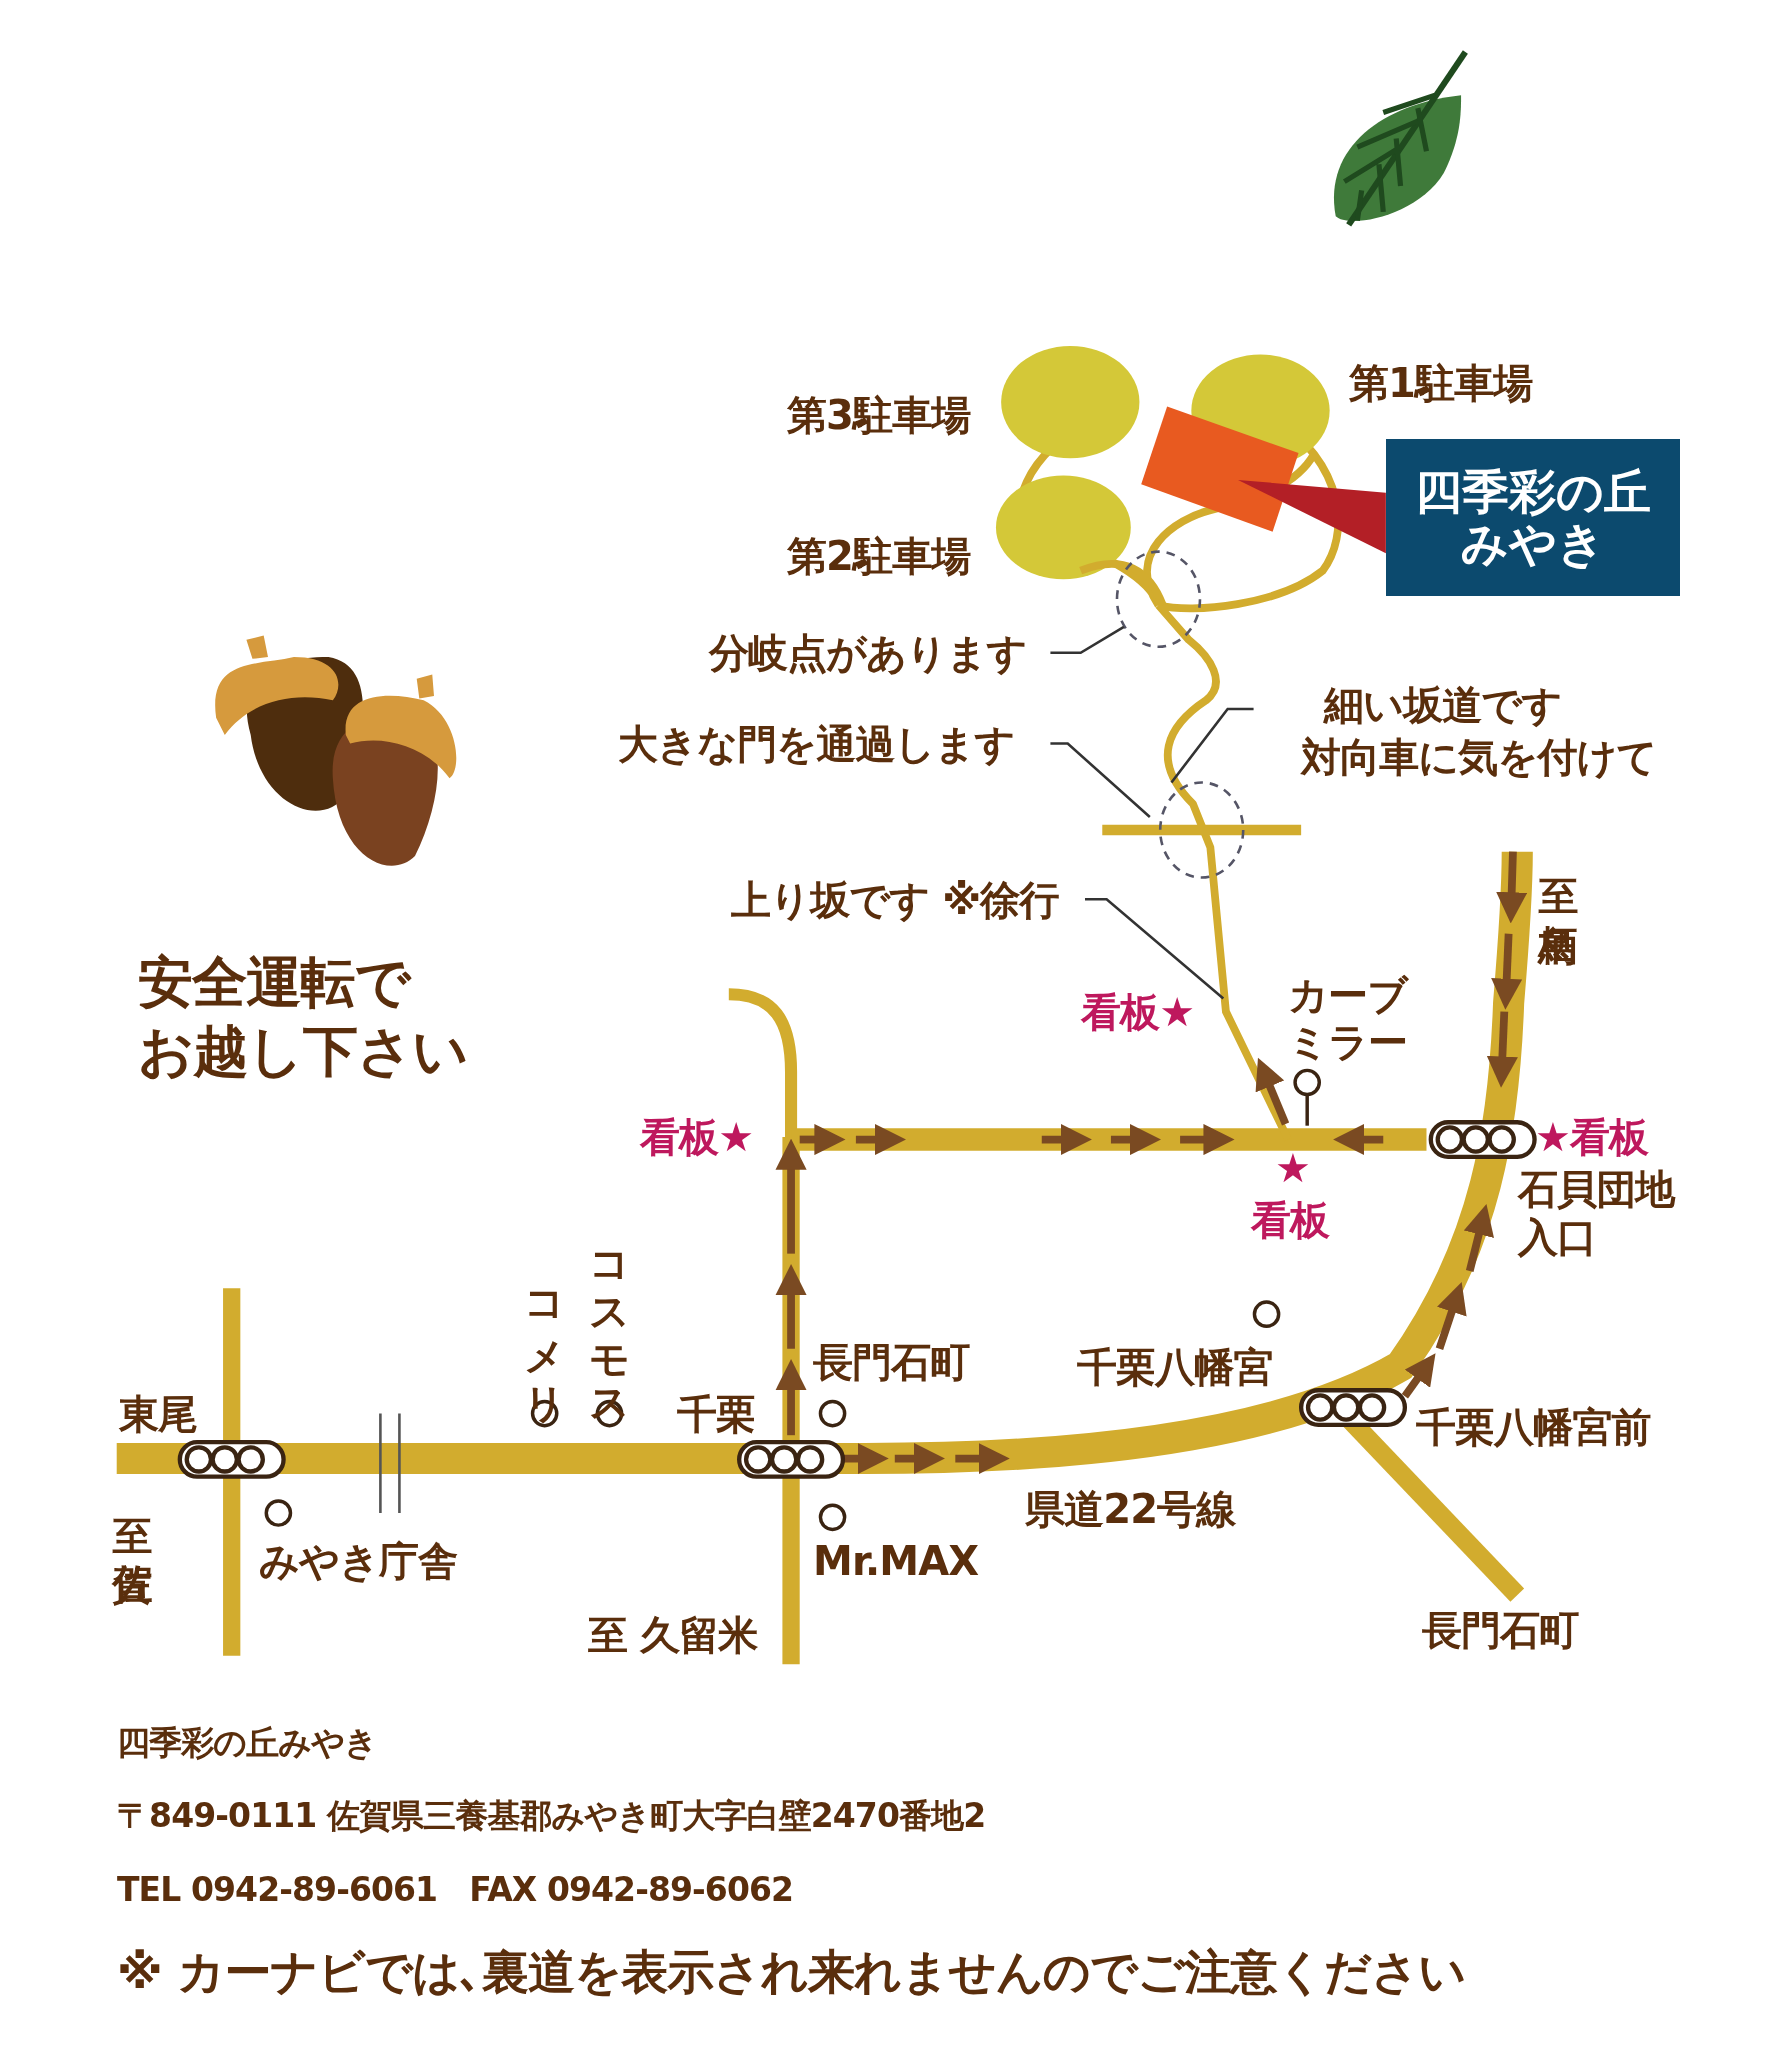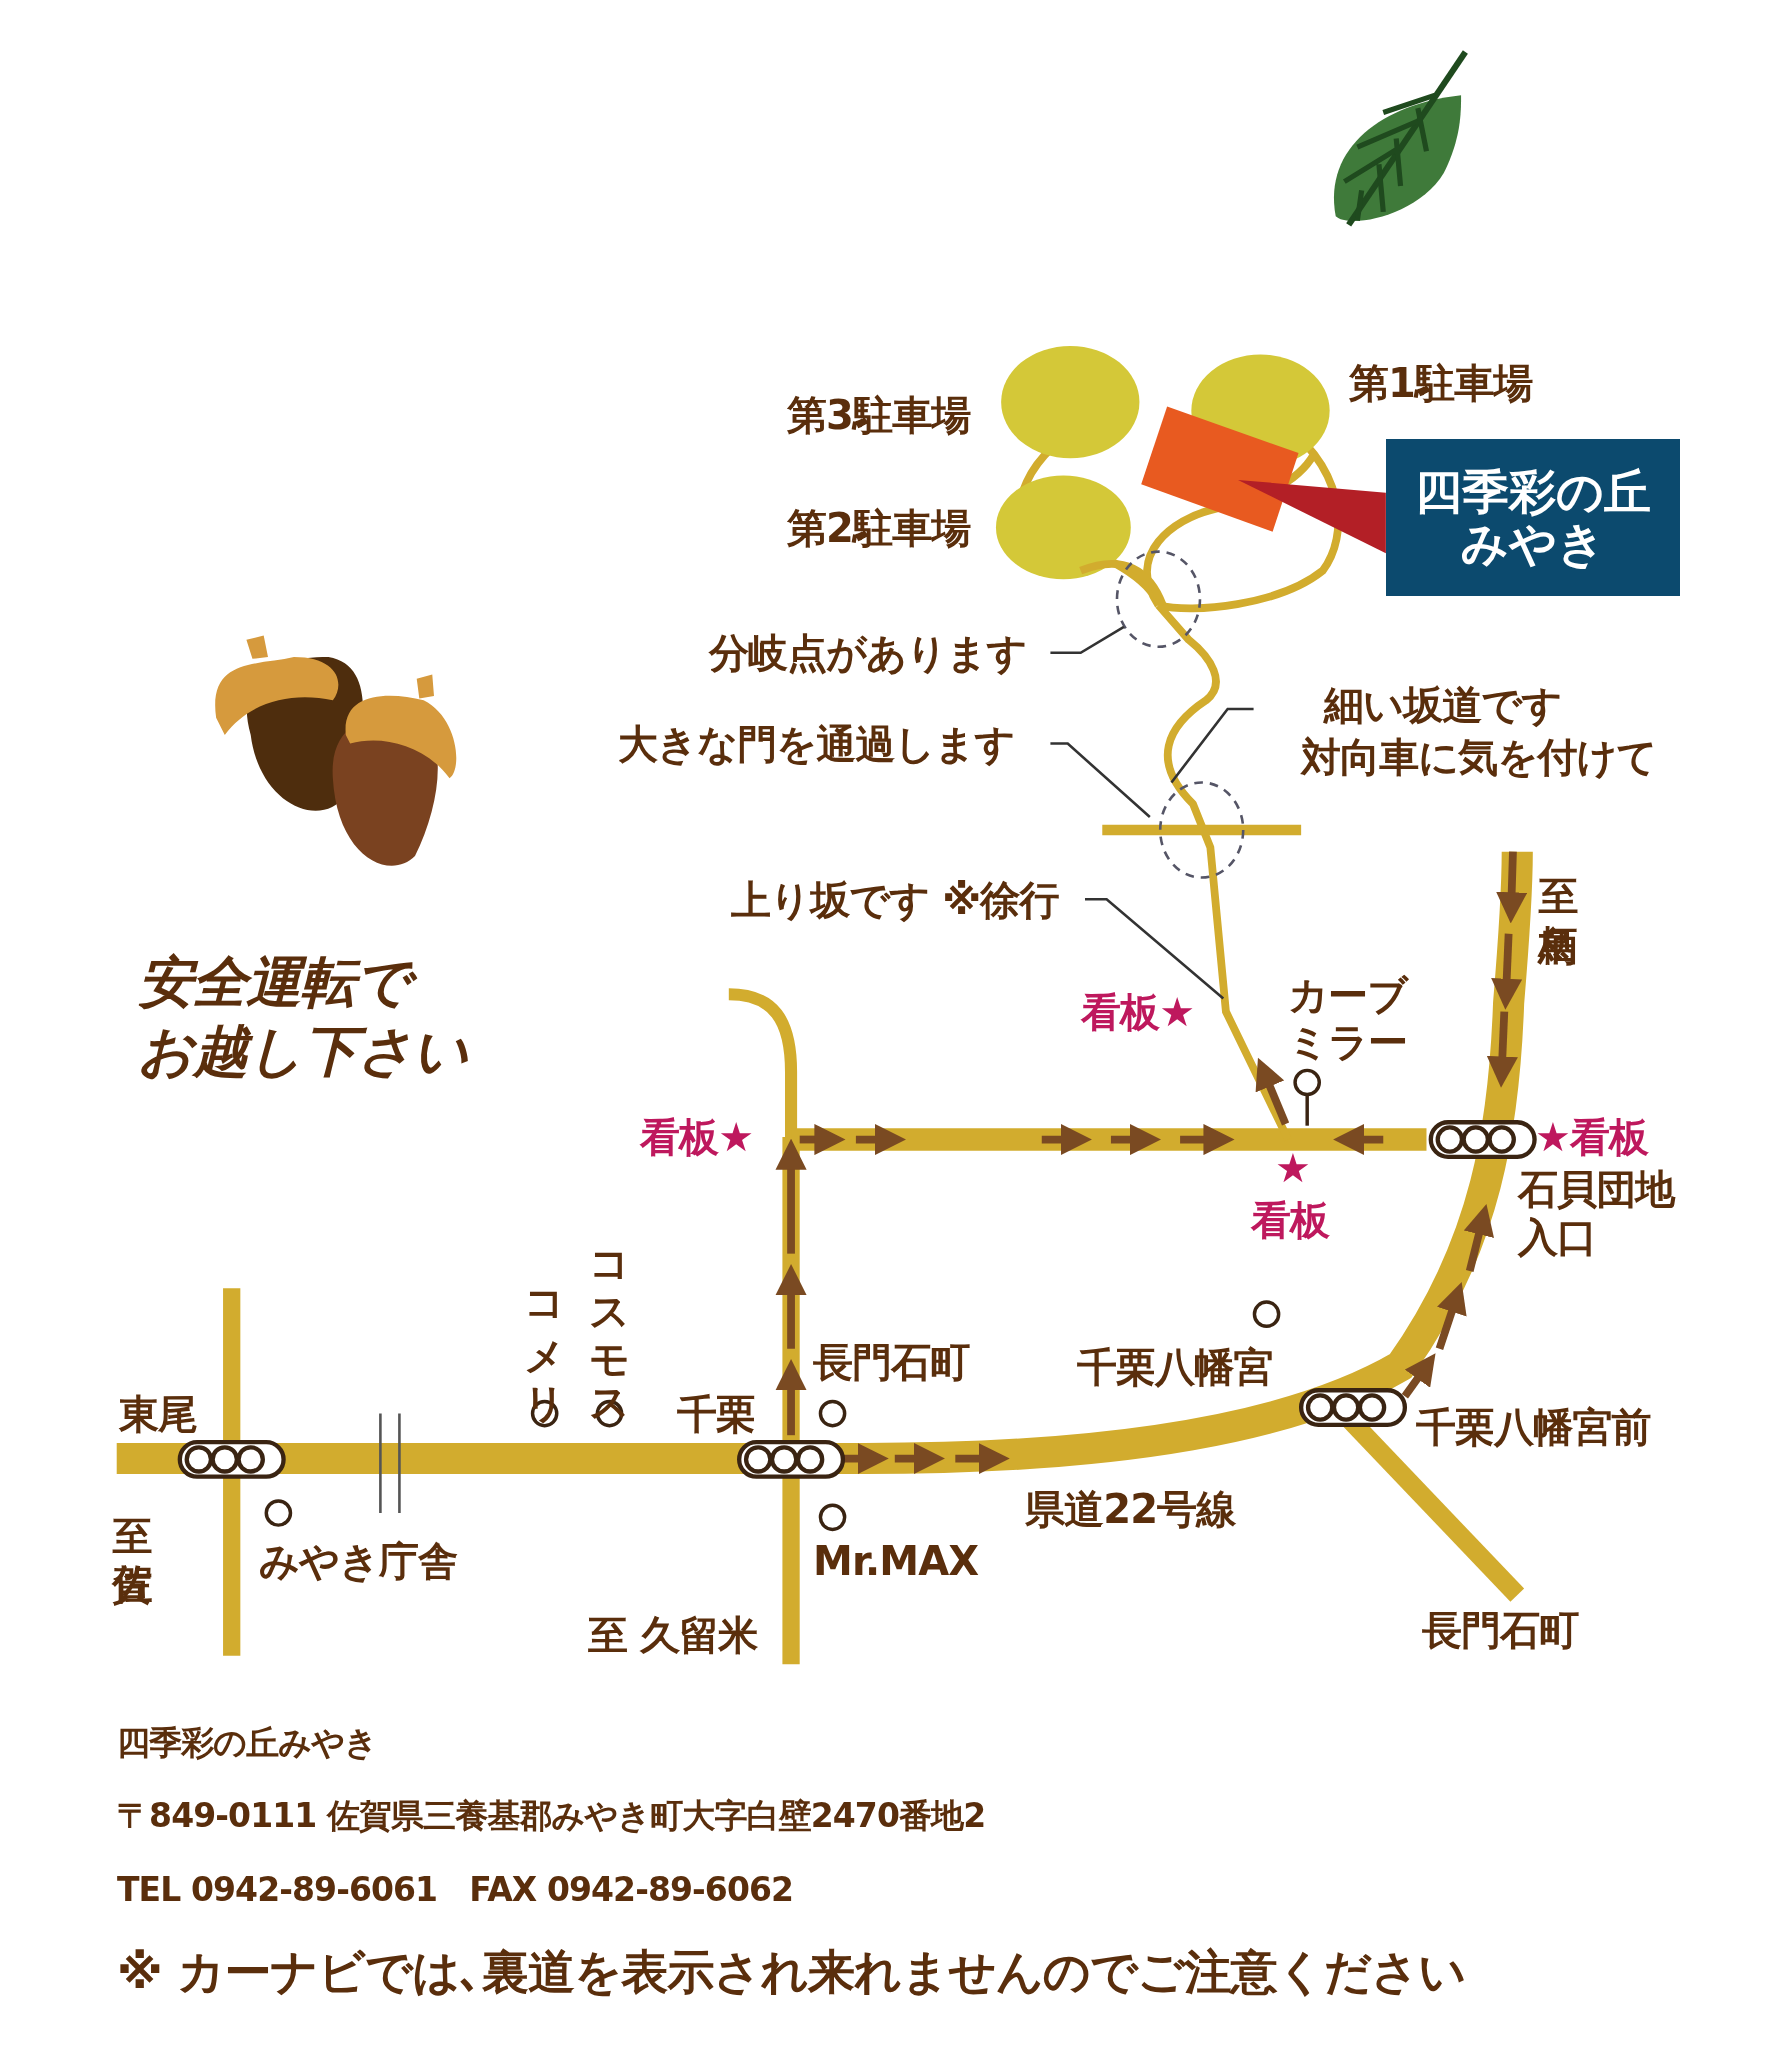--- a/index.html
+++ b/index.html
@@ -2,21 +2,21 @@
 <html style="font-size:14px"><head>
 <meta charset="utf-8">
 <style>
   html,body{margin:0;padding:0;background:#ffffff;}
   body{width:1787px;height:2056px;position:relative;overflow:hidden;font-family:"DejaVu Sans","Liberation Sans",sans-serif;}
   svg{position:absolute;left:0;top:0;}
   .lbl{position:absolute;color:#5a2e0c;font-weight:bold;font-size:40px;line-height:1.1;white-space:nowrap;letter-spacing:-0.9px;}
   .red{color:#be185d;}
   .vert{writing-mode:vertical-rl;text-orientation:upright;letter-spacing:0;}
   .callout{position:absolute;left:1386px;top:439px;width:294px;height:157px;background:#0c4a6e;color:#fff;font-weight:bold;font-size:47px;line-height:1.1;display:flex;flex-direction:column;align-items:center;justify-content:center;}
-  .big{font-size:55px;line-height:1.15;font-style:italic;}
+  .big{font-size:55px;line-height:1.15;}
   .addr{position:absolute;left:117px;color:#5a2e0c;font-weight:bold;font-size:33px;white-space:nowrap;letter-spacing:-0.9px;}
 </style>
 </head>
 <body>
 
 <svg width="1787" height="2056" viewBox="0 0 2067 2378">
   <defs>
     <marker id="arr" viewBox="0 0 10 10" refX="5" refY="5" markerWidth="4" markerHeight="4" orient="auto">
       <path d="M0,0 L10,5 L0,10 z" fill="#7a4a22"></path>
     </marker>
@@ -119,21 +119,21 @@
       <circle cx="963" cy="1755" r="14"></circle>
     <circle cx="322" cy="1750" r="14"></circle>
       <circle cx="1465" cy="1520" r="14"></circle>
     <circle cx="1512" cy="1252" r="14"></circle>
   </g>
   <path d="M1512,1266 L1512,1302" stroke="#3a2412" stroke-width="4"></path>
 </svg>
 
 <div class="lbl" style="left:787px;top:393px">第3駐車場</div>
 <div class="lbl" style="left:1349px;top:361px">第1駐車場</div>
-<div class="lbl" style="left:787px;top:506px">第2駐車場</div>
+<div class="lbl" style="left:787px;top:534px">第2駐車場</div>
 
 <div class="callout">
   <span>四季彩の丘</span>
   <span>みやき</span>
 </div>
 
 <div class="lbl" style="left:709px;top:631px">分岐点があります</div>
 <div class="lbl" style="left:618px;top:722px">大きな門を通過します</div>
 <div class="lbl" style="left:1324px;top:683px">細い坂道です</div>
 <div class="lbl" style="left:1301px;top:735px">対向車に気を付けて</div>

